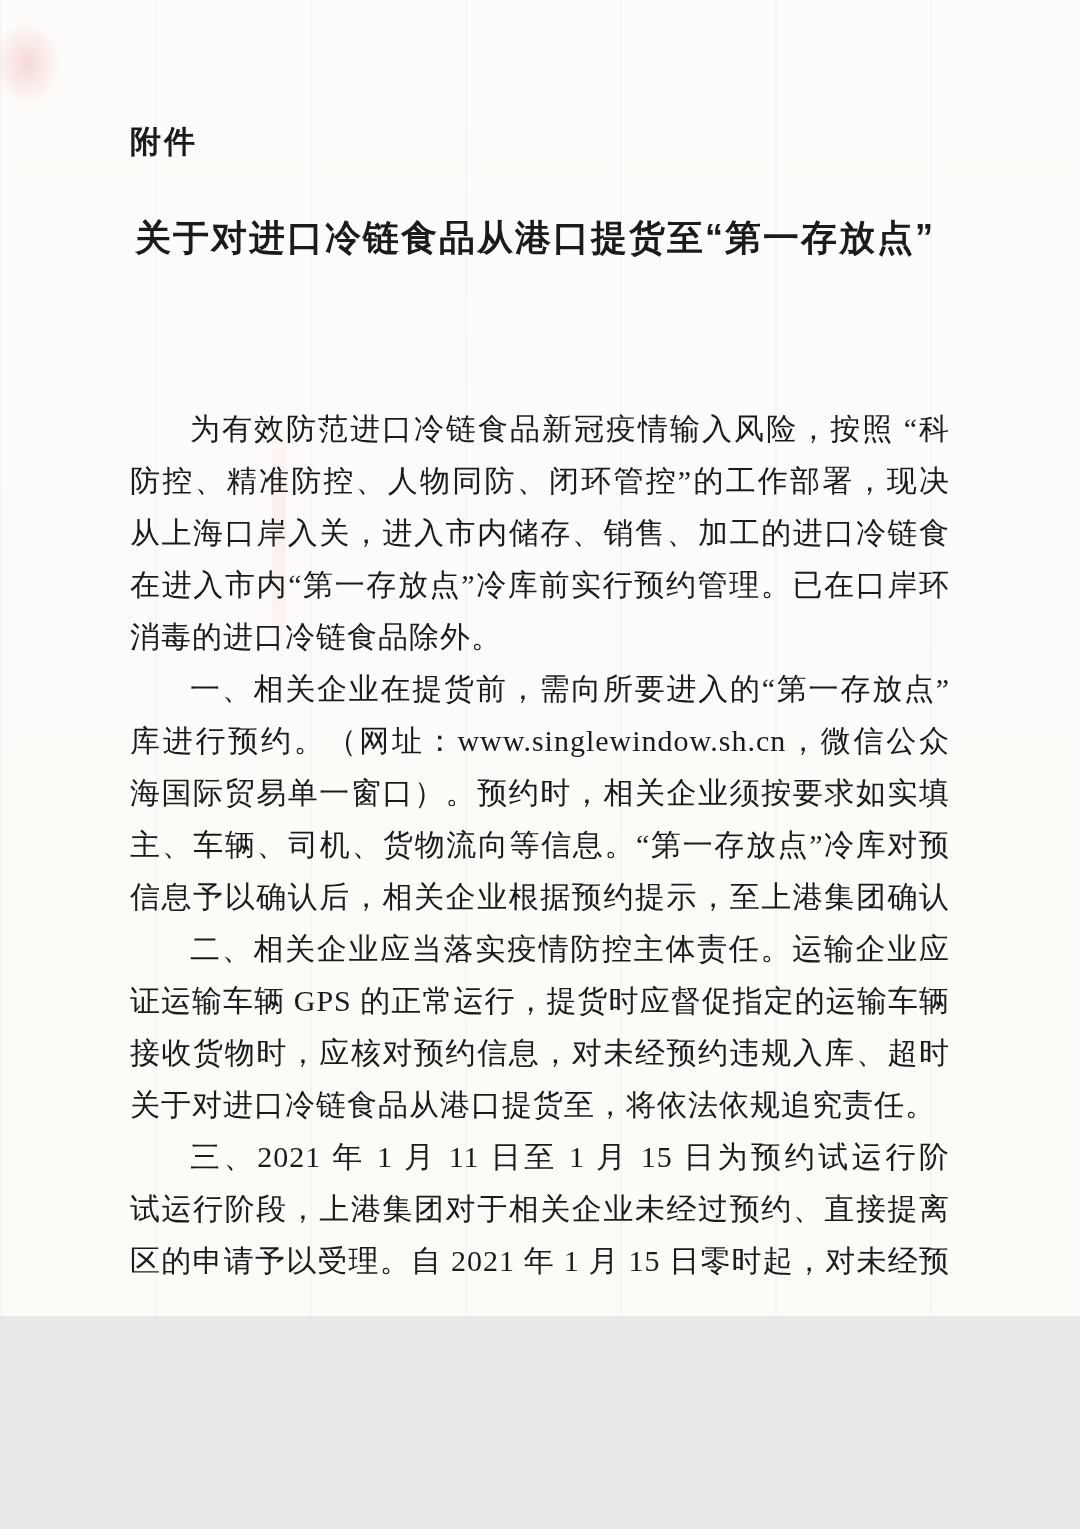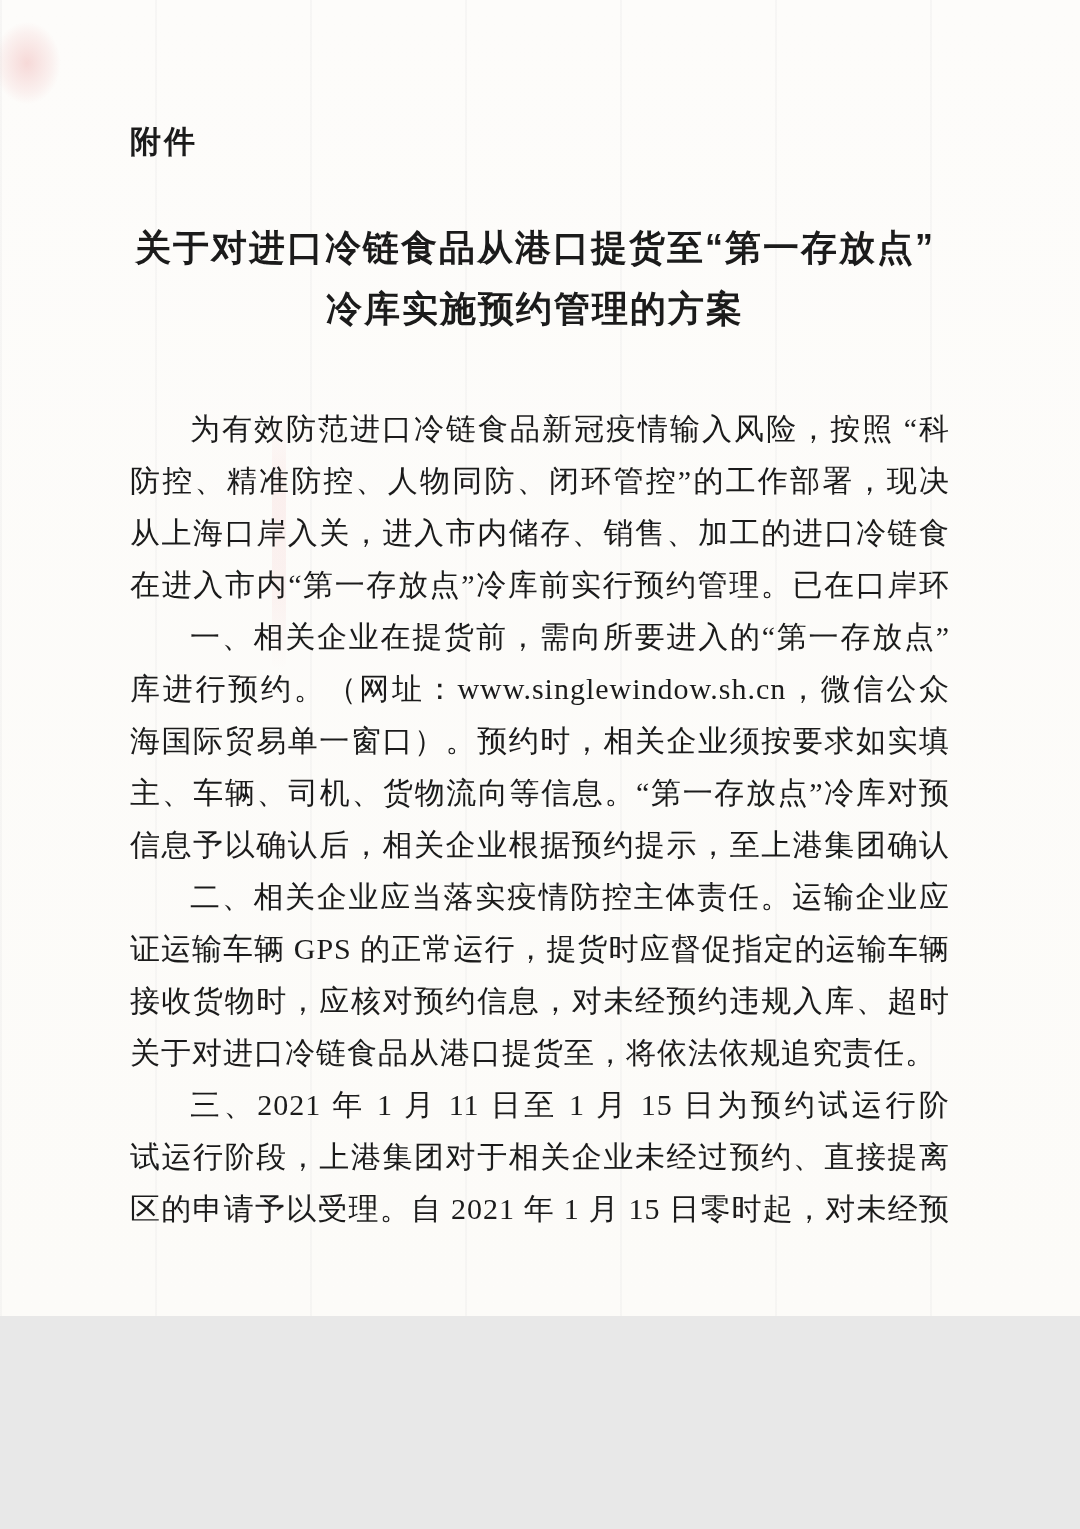--- a/index.html
+++ b/index.html
@@ -48,21 +48,21 @@
     top: 121px;
     font-family: "Liberation Sans", "DejaVu Sans", sans-serif;
     font-weight: 700;
     font-size: 31px;
     letter-spacing: 3px;
   }
   .doc-title {
     position: absolute;
     left: 0;
     right: 10px;
-    top: 217px;
+    top: 207px;
     margin: 0;
     text-align: center;
     font-family: "Liberation Sans", "DejaVu Sans", sans-serif;
     font-weight: 700;
     font-size: 36px;
     line-height: 61px;
     letter-spacing: 2px;
   }
   .doc-title .title-line { display: block; }
   .doc-body {
@@ -100,29 +100,29 @@
 
 <div class="page">
 
   <div class="smudge-topleft"></div>
   <div class="smudge-streak"></div>
 
   <div class="attachment-label">附件</div>
 
   <h1 class="doc-title">
     <span class="title-line">关于对进口冷链食品从港口提货至“第一存放点”</span>
-    <span class="title-line">冷库实施预约管理的方案</span>
   </h1>
 
   <div class="doc-body">
       <div class="paragraph">
         <div class="line first">为有效防范进口冷链食品新冠疫情输入风险，按照 “科学</div>
         <div class="line">防控、精准防控、人物同防、闭环管控”的工作部署，现决定对</div>
         <div class="line">从上海口岸入关，进入市内储存、销售、加工的进口冷链食品，</div>
         <div class="line">在进入市内“第一存放点”冷库前实行预约管理。已在口岸环节</div>
+        <div class="line para-end">消毒的进口冷链食品除外。</div>
       </div>
       <div class="paragraph">
         <div class="line first">一、相关企业在提货前，需向所要进入的“第一存放点”冷</div>
         <div class="line">库进行预约。（网址：www.singlewindow.sh.cn，微信公众号：上</div>
         <div class="line">海国际贸易单一窗口）。预约时，相关企业须按要求如实填报货</div>
         <div class="line">主、车辆、司机、货物流向等信息。“第一存放点”冷库对预约</div>
         <div class="line">信息予以确认后，相关企业根据预约提示，至上港集团确认提</div>
       </div>
       <div class="paragraph">
         <div class="line first">二、相关企业应当落实疫情防控主体责任。运输企业应当保</div>

